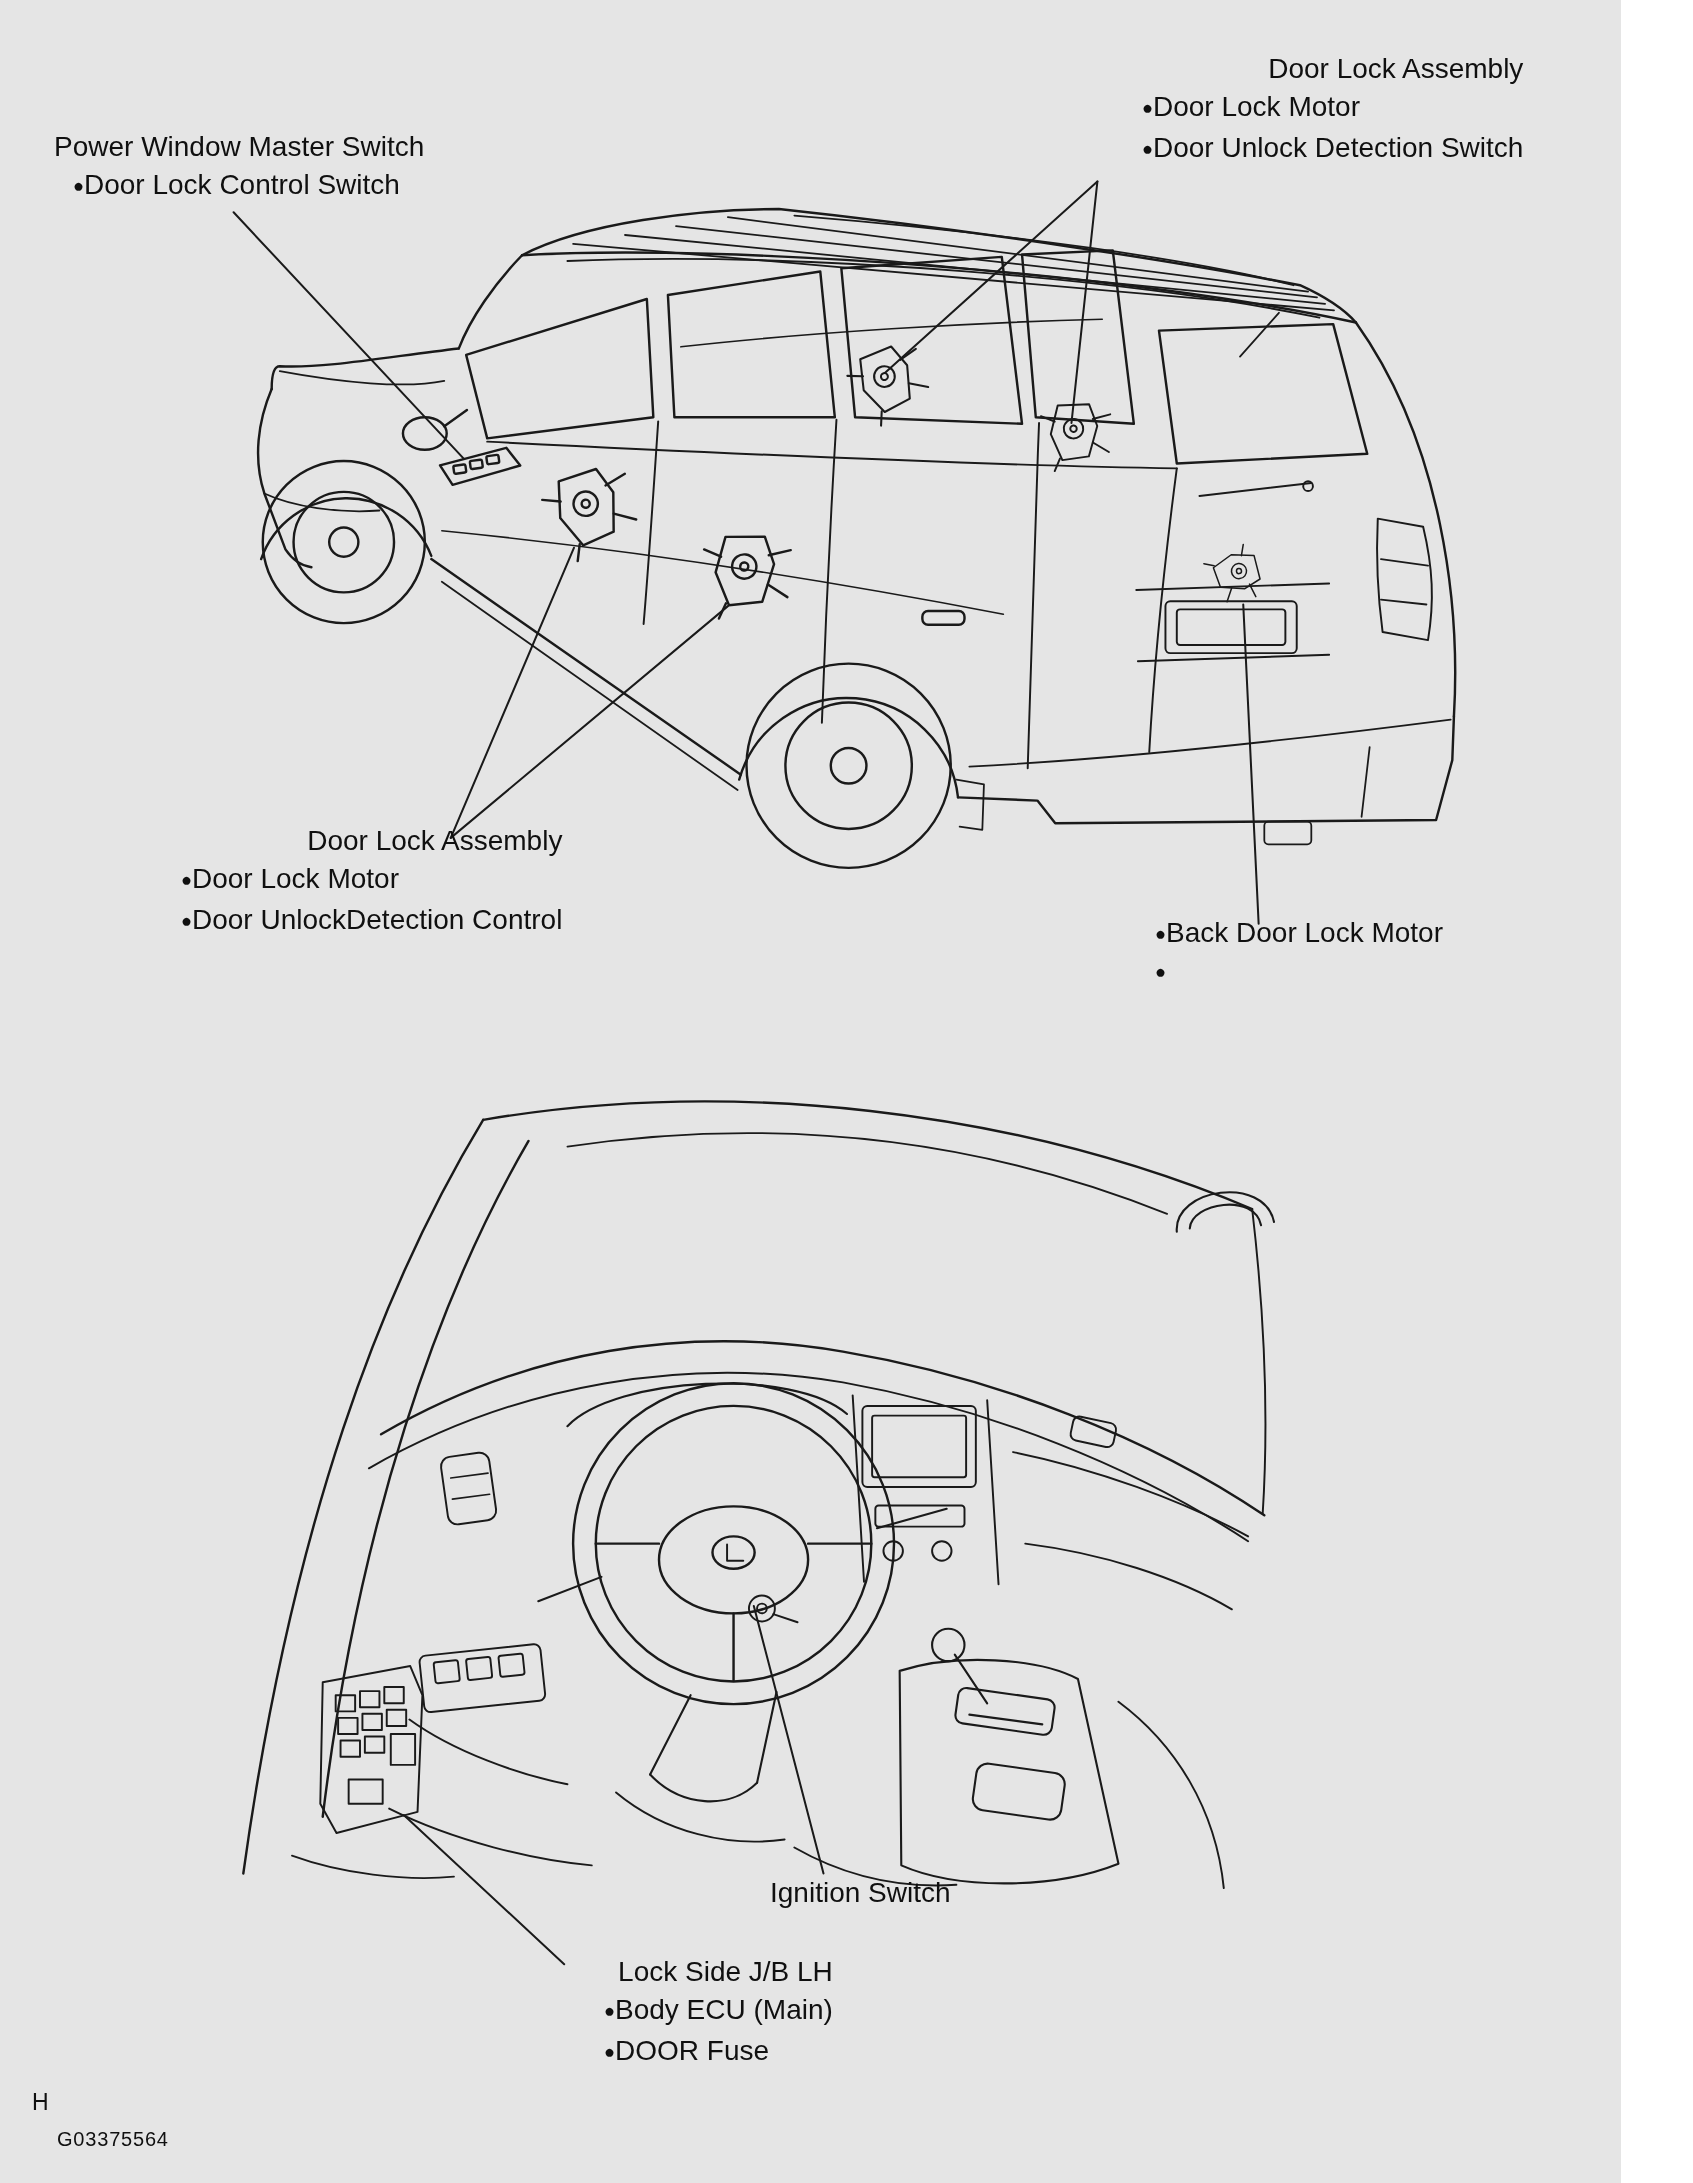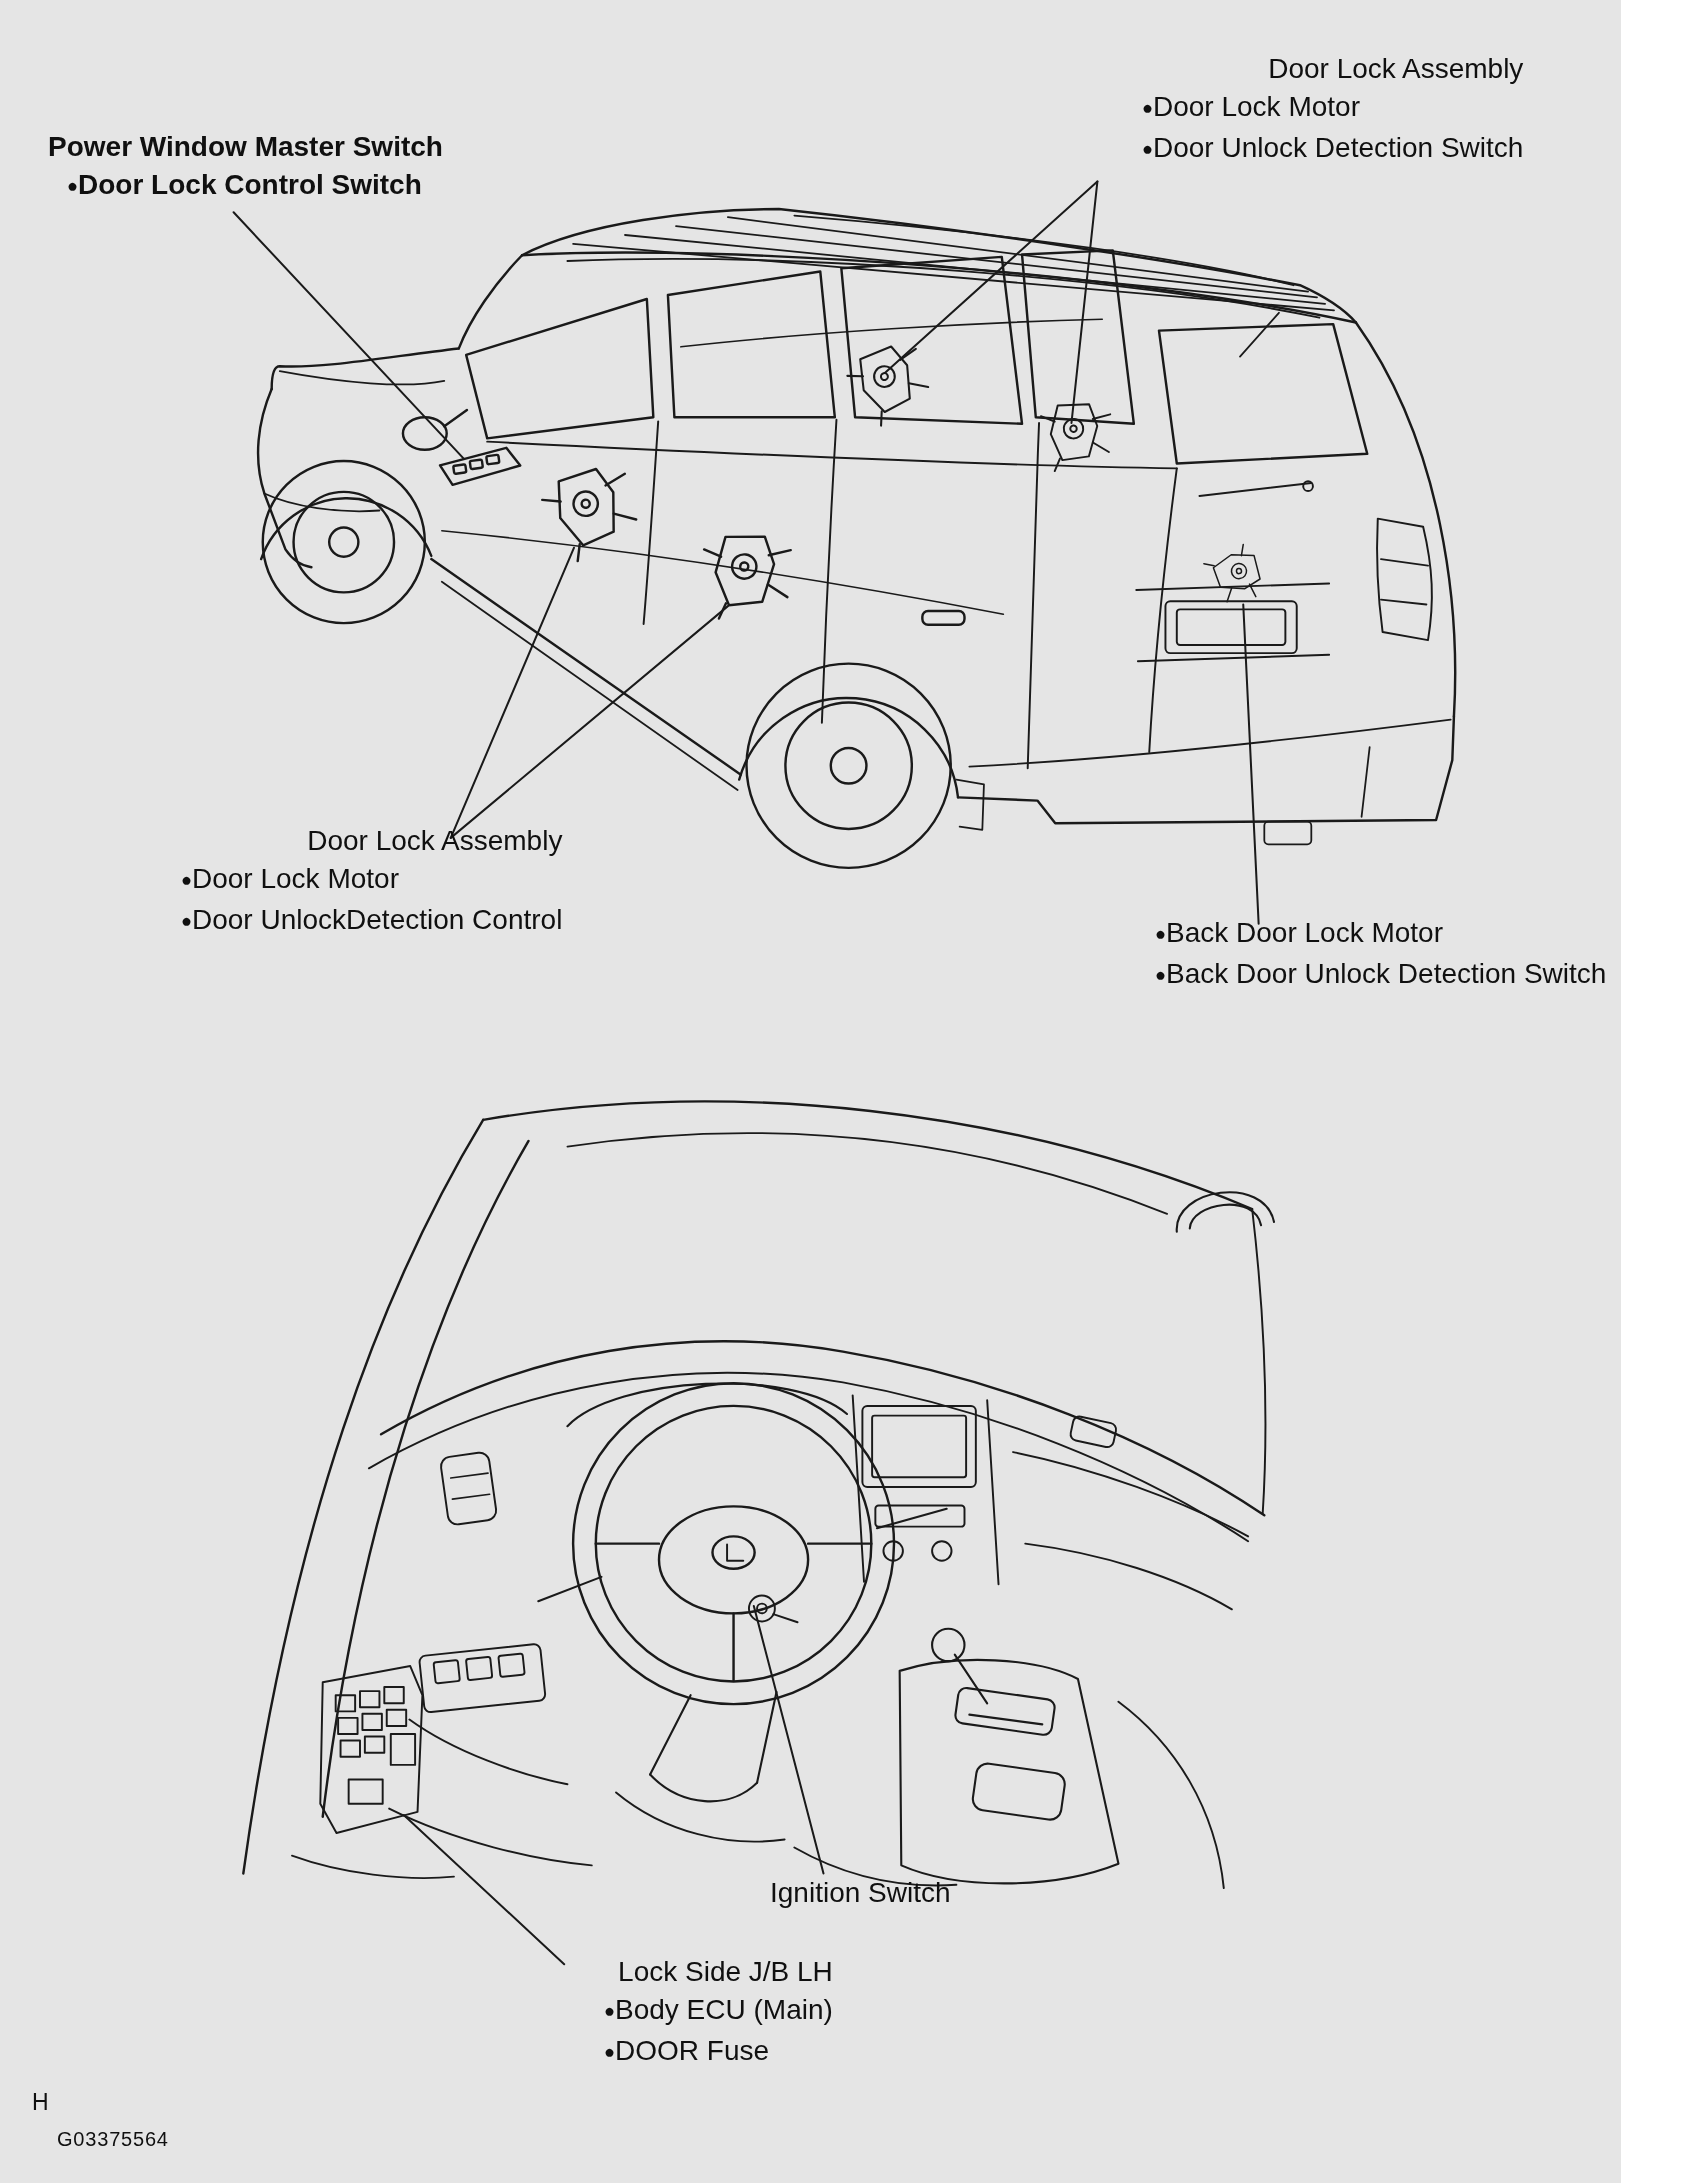--- a/index.html
+++ b/index.html
@@ -269,21 +269,21 @@
     <div class="item">
       <span class="bullet">●</span>
       <span>Door Lock Motor</span>
     </div>
     <div class="item">
       <span class="bullet">●</span>
       <span>Door Unlock Detection Switch</span>
     </div>
   </div>
 
-  <div class="callout indent-sm" style="left:48px;top:128px;font-weight:bold;">
+  <div class="callout indent-sm" style="left:54px;top:128px;">
     <span class="title">Power Window Master Switch</span>
     <div class="item">
       <span class="bullet">●</span>
       <span>Door Lock Control Switch</span>
     </div>
   </div>
 
   <div class="callout indent-sm" style="left:162px;top:822px;">
     <span class="title">Door Lock Assembly</span>
     <div class="item">
@@ -296,21 +296,20 @@
     </div>
   </div>
 
   <div class="callout indent-md" style="left:1117px;top:914px;">
     <div class="item">
       <span class="bullet">●</span>
       <span>Back Door Lock Motor</span>
     </div>
     <div class="item">
       <span class="bullet">●</span>
-      <span>Back Door Unlock Detection Switch</span>
     </div>
   </div>
 
   <div class="callout" style="left:770px;top:1874px;">
     <span class="title">Ignition Switch</span>
   </div>
 
   <div class="callout indent-md" style="left:566px;top:1953px;">
     <span class="title">Lock Side J/B LH</span>
     <div class="item">

